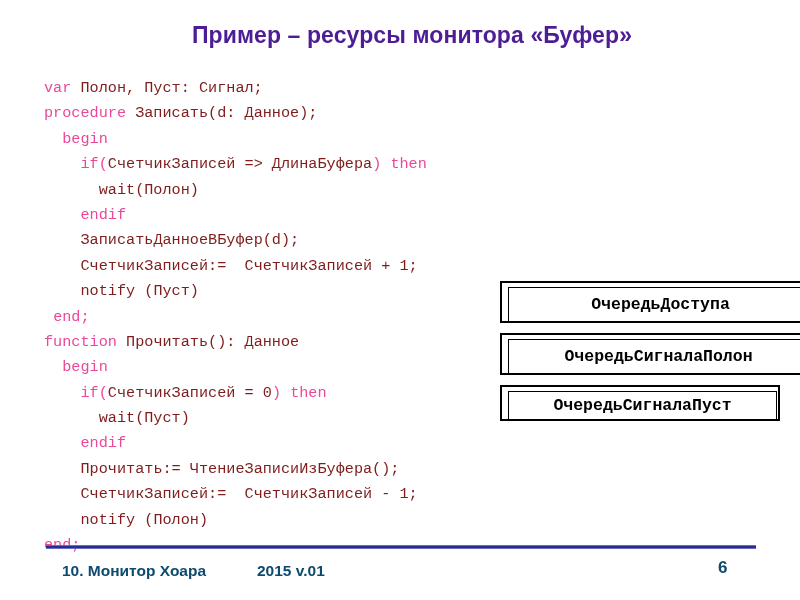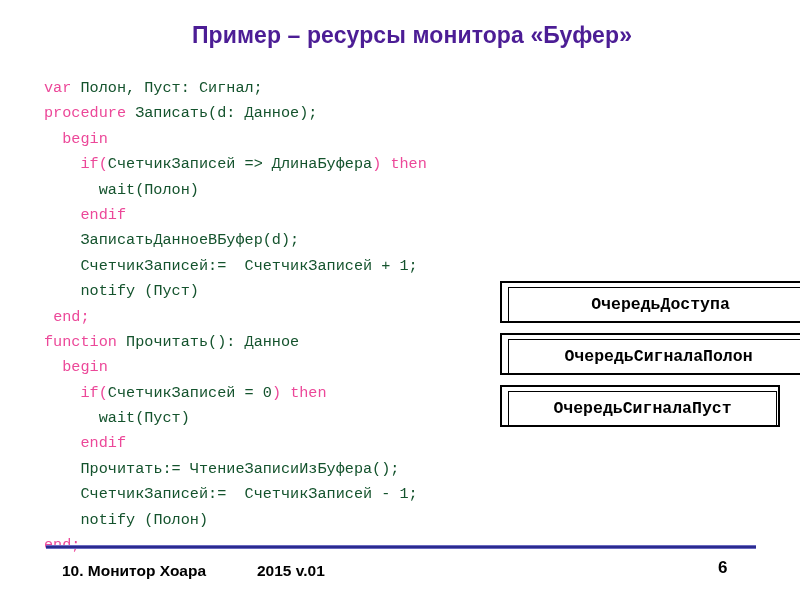--- a/index.html
+++ b/index.html
@@ -41,21 +41,21 @@
     font-size: 15.2px;
     line-height: 25.4px;
     color: #000000;
     white-space: pre;
   }
   .code-line {
     white-space: pre;
     height: 25.4px;
   }
   .kw { color: #ec4899; }
-  .pl { color: #14532d; }
+  .pl { color: #7f1d1d; }
 
   
   .queue-box {
     position: absolute;
     box-sizing: border-box;
     border: 2px solid #000000;
     background: #ffffff;
   }
   
   .queue-box::before {
@@ -81,40 +81,40 @@
     font-family: "Liberation Mono", "DejaVu Sans Mono", monospace;
     font-size: 16.5px;
     font-weight: bold;
     color: #000000;
     white-space: nowrap;
     z-index: 2;
   }
 
   #queue-box-access   { left: 500px; top: 281px; width: 316px; height: 42px; }
   #queue-box-full     { left: 500px; top: 333px; width: 312px; height: 42px; }
-  #queue-box-empty    { left: 500px; top: 385px; width: 280px; height: 42px; }
+  #queue-box-empty    { left: 500px; top: 385px; width: 280px; height: 36px; }
 
   
   #footer-rule {
     position: absolute;
     left: 46px;
     top: 545px;
     width: 710px;
     height: 4px;
     background: #2b2b8f;
     border-top: 1px solid #6b6bc0;
     border-bottom: 1px solid #6b6bc0;
     box-sizing: border-box;
   }
   .footer-text {
     position: absolute;
     font-family: "Liberation Sans", sans-serif;
     font-weight: bold;
     font-size: 15.5px;
-    color: #000000;
+    color: #0c4a6e;
     white-space: nowrap;
   }
   #footer-chapter { left: 62px;  top: 562px; }
   #footer-version { left: 257px; top: 562px; }
   #footer-page    { left: 718px; top: 558px; font-size: 17px; }
 </style>
 </head>
 <body>
 
 <div id="slide-title">Пример – ресурсы монитора «Буфер»</div>

